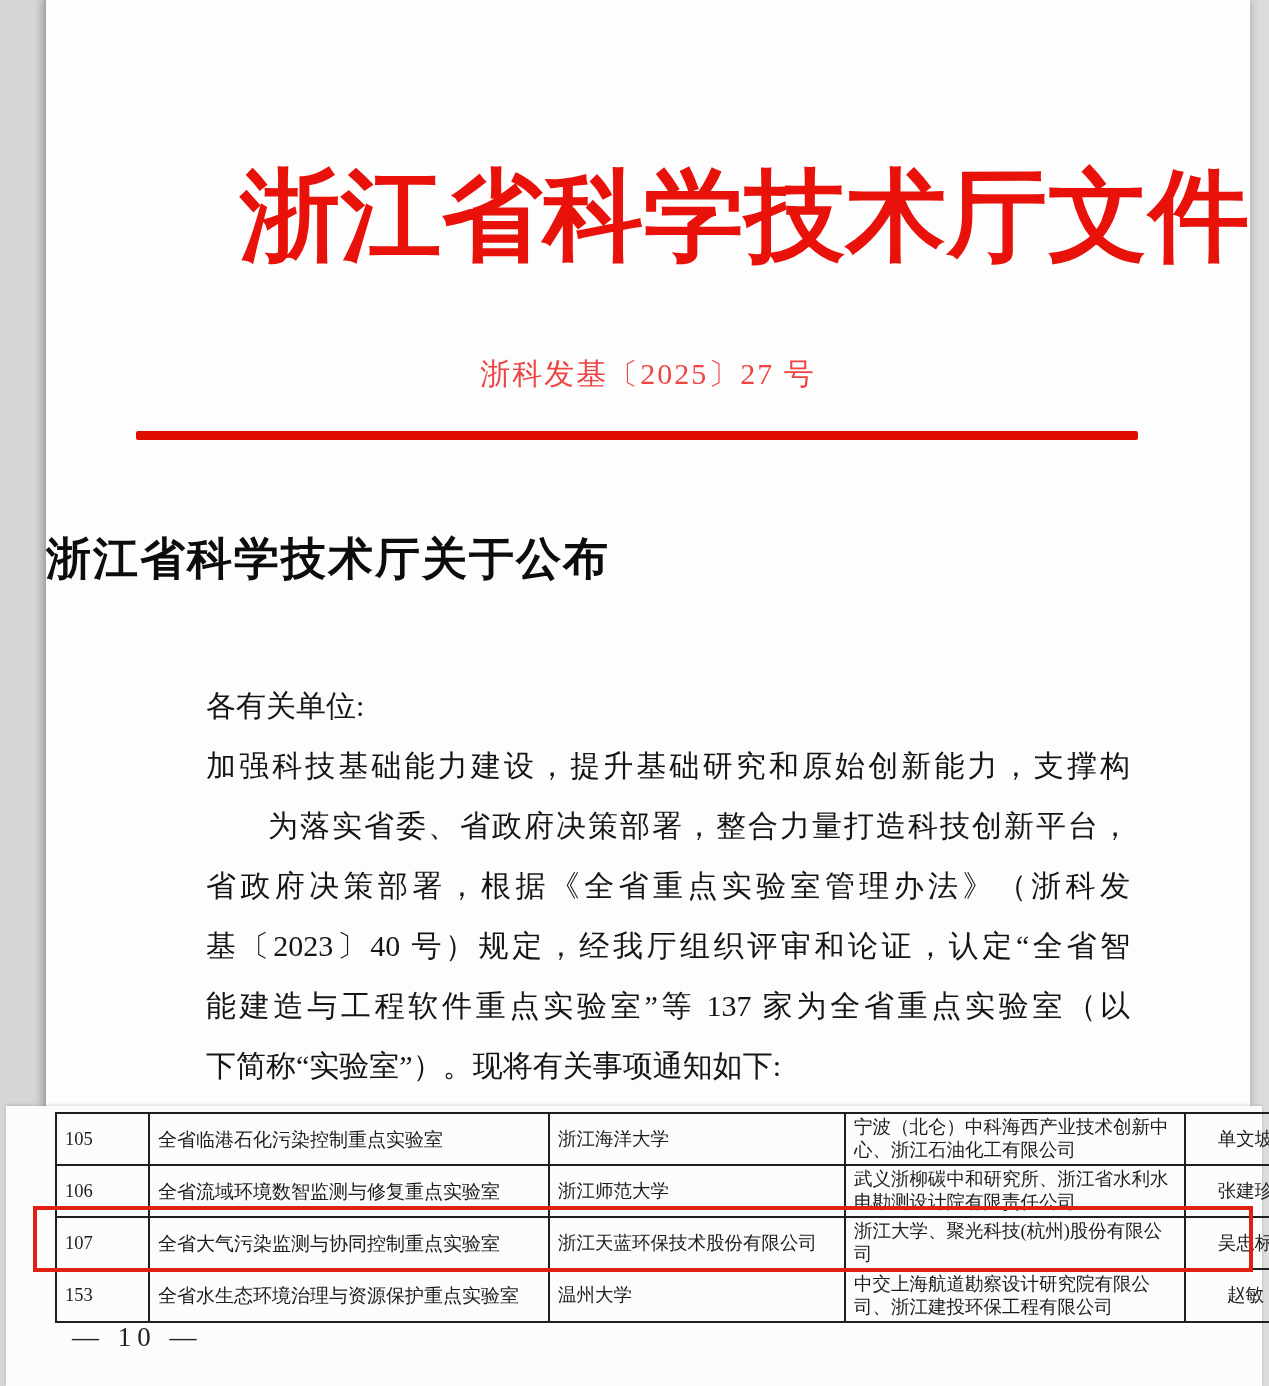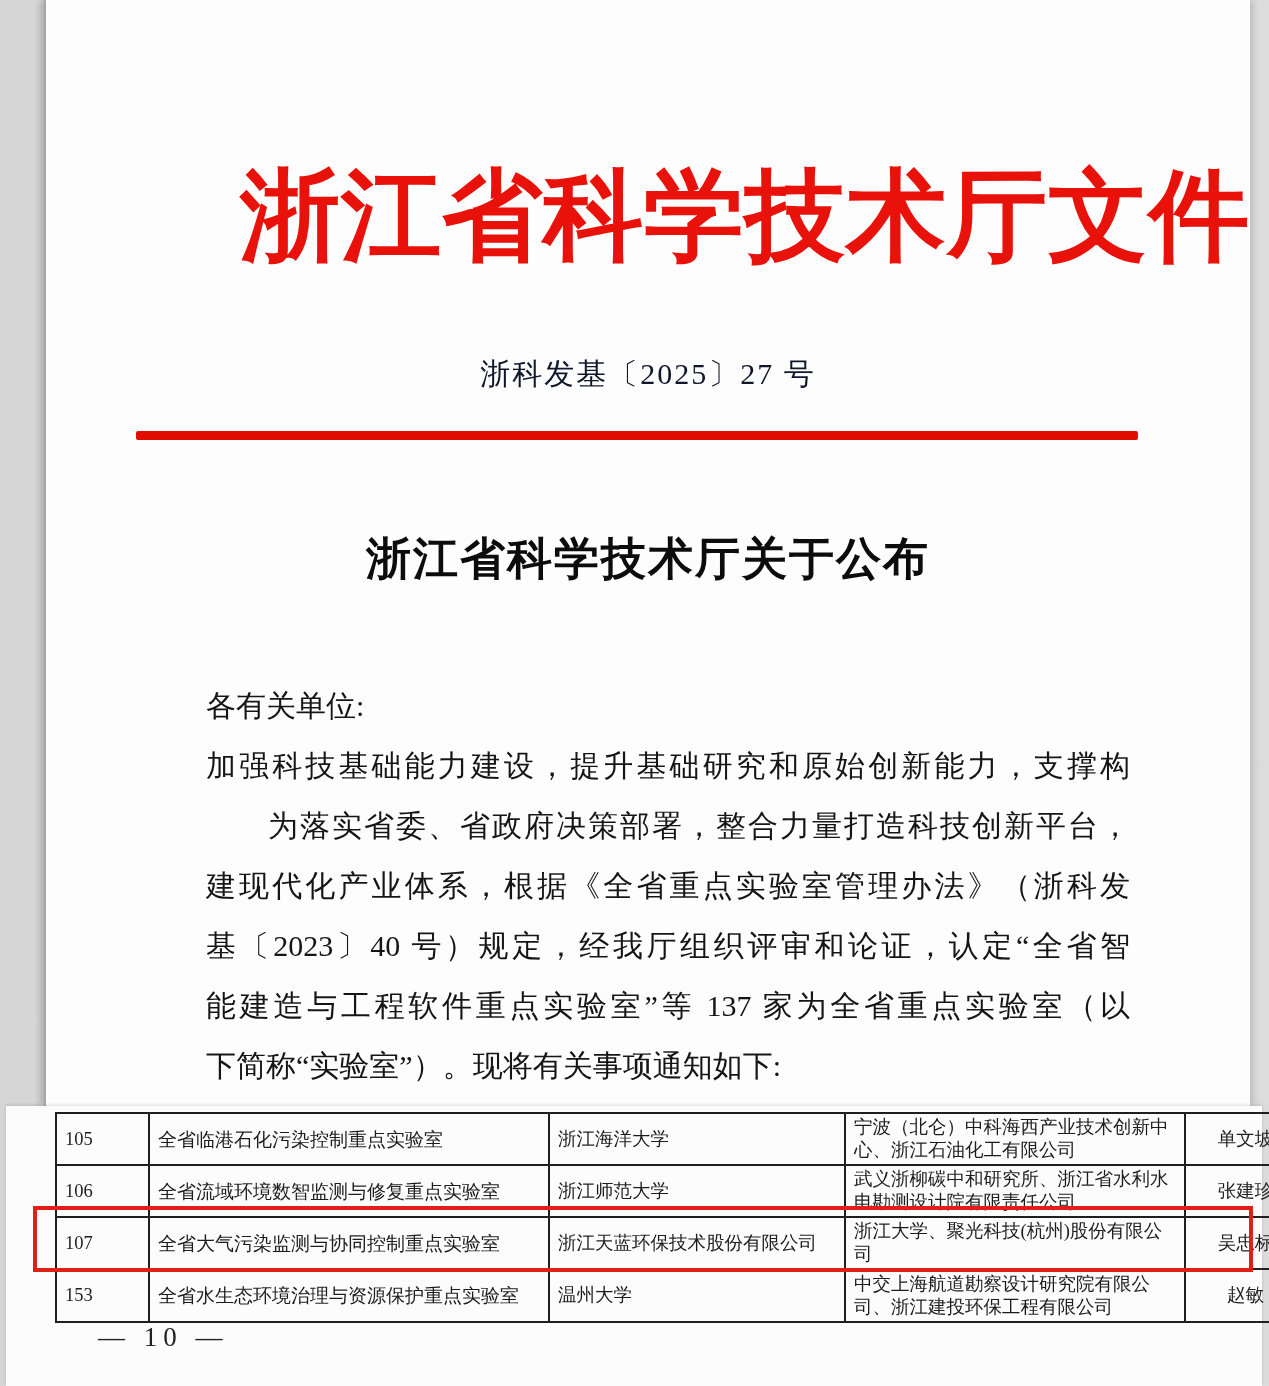--- a/index.html
+++ b/index.html
@@ -19,28 +19,28 @@
   .header-title{
     position:absolute;top:142px;left:0;width:100%;
     text-align:right;
     font-size:100px;font-weight:bold;line-height:150px;
     letter-spacing:1px;
     color:#e8120b;
     white-space:nowrap;
   }
   .doc-number{
     position:absolute;top:352px;left:0;width:100%;
-    text-align:center;font-size:30px;line-height:44px;color:#0f172a;
+    text-align:center;font-size:30px;line-height:44px;color:#ef4444;
     letter-spacing:2px;
   }
   .red-rule{
     position:absolute;top:431px;left:90px;width:1002px;height:9px;
     background:#e00d00;border-radius:2px;
   }
-  .notice-title{position:absolute;top:524px;left:0;width:100%;text-align:center;font-weight:bold;color:#0c0c0c;}
+  .notice-title{position:absolute;top:524px;left:0;width:100%;font-weight:bold;color:#0c0c0c;}
   .notice-title .line{font-size:45px;line-height:70px;letter-spacing:2px;white-space:nowrap;}
   .body-block{
     position:absolute;top:676px;left:160px;width:924px;
     font-size:30px;color:#151515;
   }
   .body-line{height:60px;line-height:60px;white-space:nowrap;}
   .jline{text-align:justify;text-align-last:justify;white-space:normal;overflow:hidden;}
   .indent{padding-left:62px;}
   .no-stretch{text-align-last:left;}
   
@@ -66,21 +66,21 @@
   td.c-inst{width:278px;padding-left:10px;}
   td.c-part{width:322px;padding-left:8px;}
   td.c-dir{width:103px;text-align:center;}
   tr.r105{height:50px;} tr.r106{height:48px;} tr.r107{height:52px;} tr.r108{height:53px;}
   .highlight-box{
     position:absolute;left:27px;top:100px;width:1212px;height:58px;
     border:4px solid #e02015;
     pointer-events:none;
   }
   .page-number{
-    position:absolute;left:92px;top:216px;
+    position:absolute;left:66px;top:216px;
     font-size:27px;letter-spacing:6px;color:#222;
   }
 </style>
 </head>
 <body>
 
 <div class="canvas">
 
   <div class="page-top">
 
@@ -91,21 +91,21 @@
     <div class="red-rule"></div>
 
     <div class="notice-title">
       <div class="line">浙江省科学技术厅关于公布</div>
     </div>
 
     <div class="body-block">
       <div class="body-line">各有关单位:</div>
       <div class="body-line jline">加强科技基础能力建设，提升基础研究和原始创新能力，支撑构</div>
       <div class="body-line jline indent">为落实省委、省政府决策部署，整合力量打造科技创新平台，</div>
-      <div class="body-line jline">建现代化产业体系，根据《全省重点实验室管理办法》（浙科发</div>
+      <div class="body-line jline">省政府决策部署，根据《全省重点实验室管理办法》（浙科发</div>
       <div class="body-line jline">基〔2023〕40 号）规定，经我厅组织评审和论证，认定“全省智</div>
       <div class="body-line jline">能建造与工程软件重点实验室”等 137 家为全省重点实验室（以</div>
       <div class="body-line jline no-stretch">下简称“实验室”）。现将有关事项通知如下:</div>
     </div>
   </div>
 
   <div class="sheet">
 
     <table class="result">
       <tbody>

